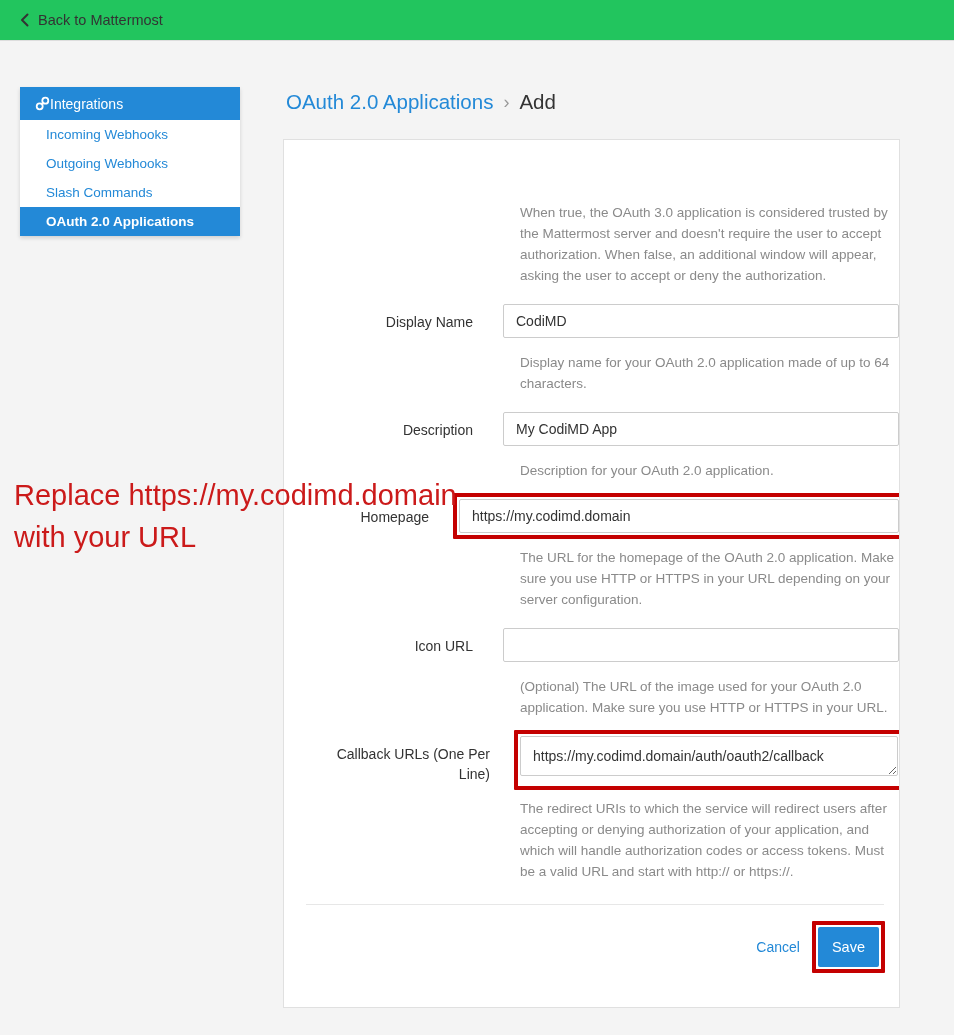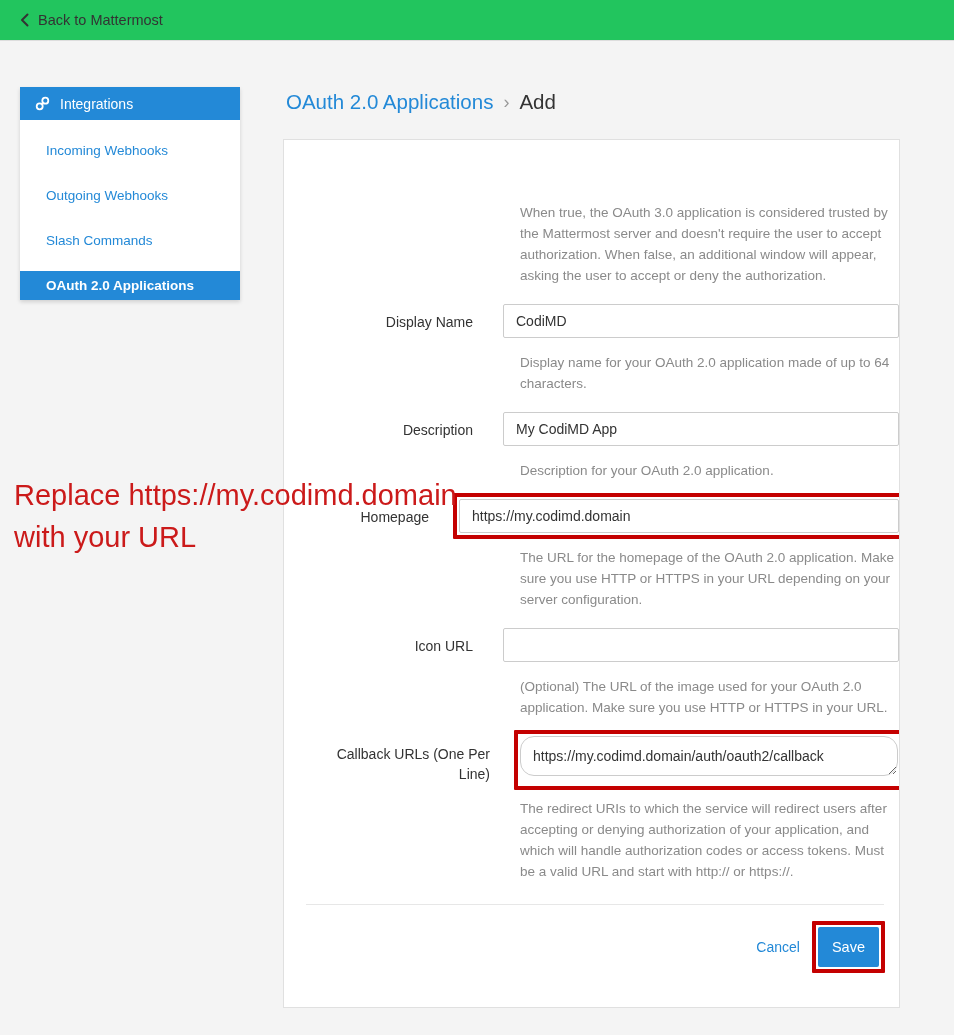--- a/index.html
+++ b/index.html
@@ -25,27 +25,27 @@
   .back-btn { display:flex; align-items:center; gap:9px; cursor:pointer; }
   .back-btn span { font-size:14.5px; color:#333; }
   
   .sidebar {
     position:absolute; left:20px; top:87px; width:220px;
     box-shadow:0 2px 4px rgba(0,0,0,0.15);
     background:#fff;
   }
   .sidebar-header {
     height:33px; background:var(--accent); color:#fff;
-    display:flex; align-items:center; gap:10px; padding-left:15px;
+    display:flex; align-items:center; padding-left:15px;
     font-size:14px;
   }
   .sidebar-item {
     height:29px; line-height:29px; padding-left:26px;
     font-size:13.5px; color:var(--accent); cursor:pointer;
-    background:#fff; white-space:nowrap;margin-top:16px;
+    background:#fff; white-space:nowrap;
   }
   .sidebar-item.selected {
     background:var(--accent); color:#fff; font-weight:bold;
   }
   
   .breadcrumb {
     position:absolute; left:286px; top:90px;
     font-size:20.5px; display:flex; align-items:center;
   }
   .breadcrumb .parent { color:var(--accent); cursor:pointer; }
@@ -64,21 +64,21 @@
     line-height:20px;
   }
   .form-row.radios .form-label { padding-top:1px; }
   .form-group { margin-bottom:18px; }
   .form-input {
     width:440px; height:34px; border:1px solid #ccc; border-radius:2px;
     padding:0 12px; font-size:14px; color:#333;
     font-family:"Liberation Sans", sans-serif; outline:none; background:#fff;
   }
   .form-textarea {
-    width:378px; height:40px; border:1px solid #ccc; border-radius:14px;
+    width:378px; height:40px; border:1px solid #ccc; border-radius:2px;
     padding:9px 12px; font-size:14px; color:#333; line-height:20px;
     font-family:"Liberation Sans", sans-serif; resize:vertical; outline:none;
     white-space:nowrap; overflow:hidden; display:block;
   }
   .help-text {
     margin-left:236px; width:378px; margin-top:14px;
     font-size:13.5px; color:#8a8a8a; line-height:21px;
   }
   
   .radio-group { display:flex; align-items:center; gap:18px; padding-top:2px; }

